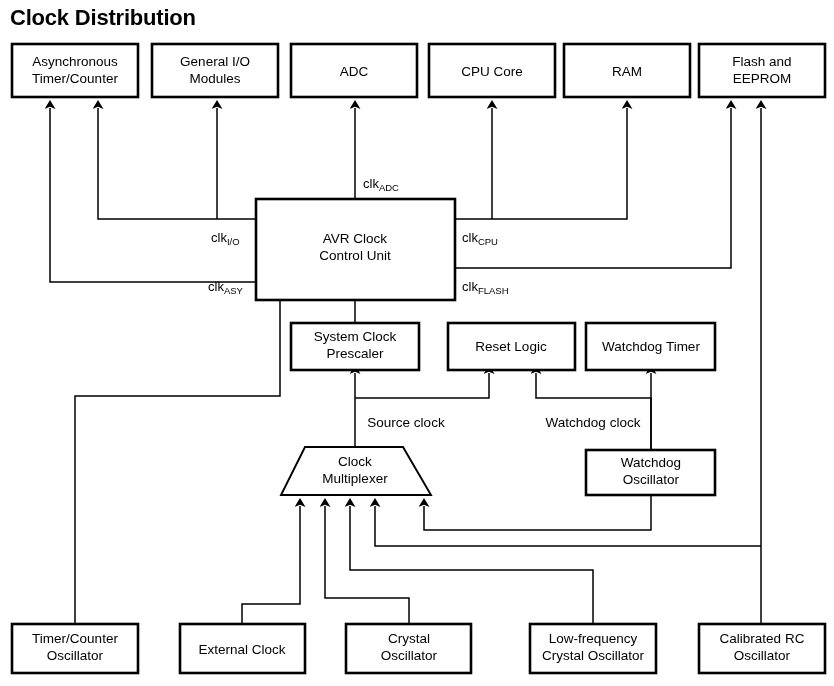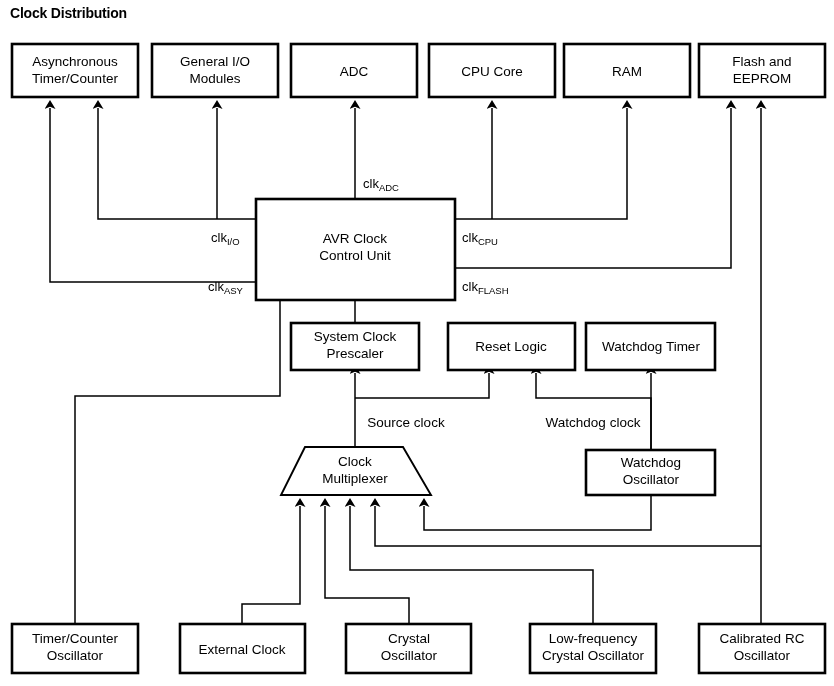--- a/index.html
+++ b/index.html
@@ -1,19 +1,19 @@
 <!DOCTYPE html>
 <html><head>
 <meta charset="utf-8">
 <style>
   html,body{margin:0;padding:0;background:#ffffff;}
   body{width:834px;height:686px;overflow:hidden;
        font-family:"Liberation Sans","DejaVu Sans",sans-serif;color:#000;}
   #root{position:relative;width:834px;height:686px;}
-  #title{position:absolute;left:10px;top:5px;font-size:14px;font-weight:bold;
+  #title{position:absolute;left:10px;top:5px;font-size:22px;font-weight:bold;
          letter-spacing:-0.2px;color:#000;}
   svg{position:absolute;left:0;top:0;width:834px;height:686px;}
   .bx{fill:#ffffff;stroke:#000000;stroke-width:2.6;}
   .mux{fill:#ffffff;stroke:#000000;stroke-width:1.9;}
   .ln{stroke:#000000;stroke-width:1.5;fill:none;}
   .lbl{font-family:"Liberation Sans","DejaVu Sans",sans-serif;font-size:13.5px;
        fill:#000;text-anchor:middle;}
   .clk{font-family:"Liberation Sans","DejaVu Sans",sans-serif;font-size:13px;fill:#000;}
   .sub{font-size:9.5px;}
   .flow{font-family:"Liberation Sans","DejaVu Sans",sans-serif;font-size:13.5px;

